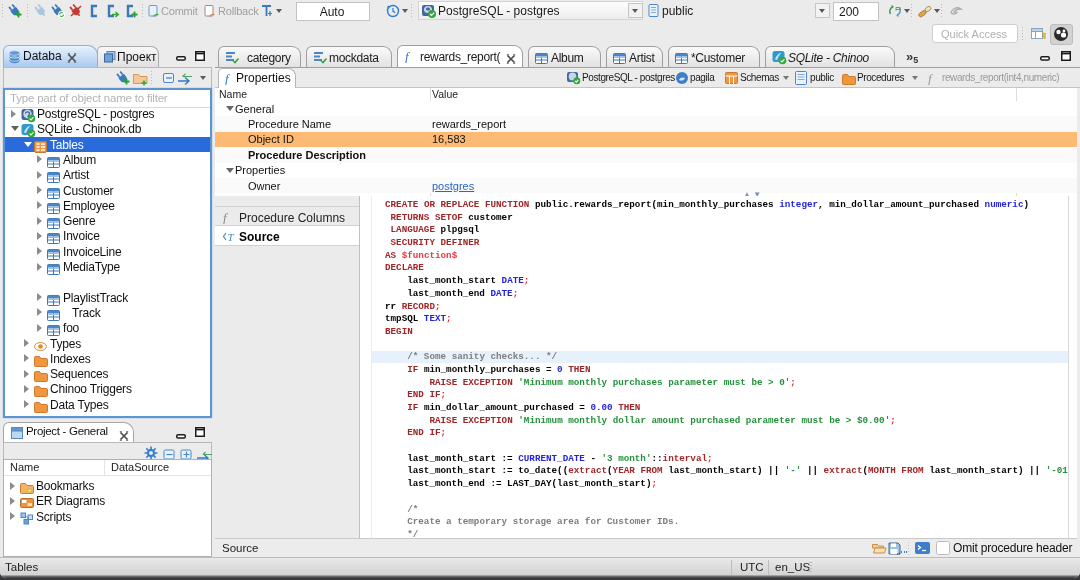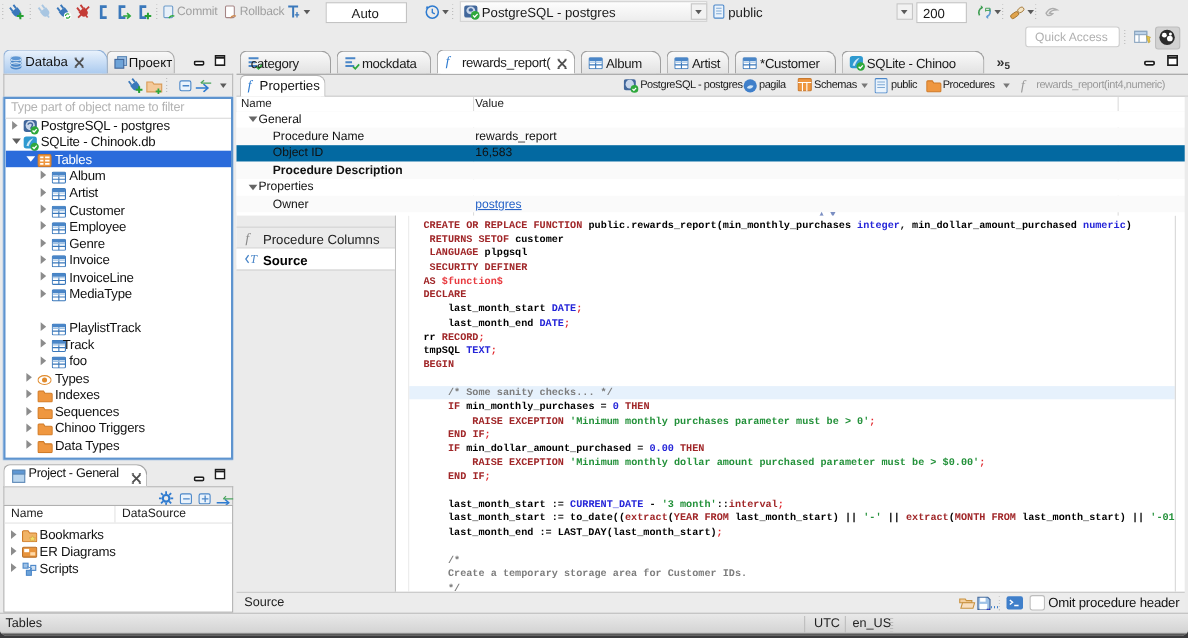--- a/index.html
+++ b/index.html
@@ -329,21 +329,21 @@
             <span class="trlbl" style="position:absolute;left:58px;top:1px;">PlaylistTrack</span>
           </div>
           <div class="treerow" style="top:198.9px;">
             <span class="arrow-r" style="position:absolute;left:32px;top:3.5px;"></span>
             <span style="position:absolute;left:42px;top:2px;"><svg width="13" height="11" viewBox="0 0 13 11">
                 <rect x="0.5" y="0.5" width="12" height="10" rx="1" fill="#fff" stroke="#3a78bb"></rect>
                 <rect x="0.5" y="0.5" width="12" height="3" rx="1" fill="#4a86c8"></rect>
                 <path d="M0.5 7h12M6.5 3.5V10.5" stroke="#3a78bb" stroke-width="1"></path>
                 <path d="M1 4.5h11" stroke="#9ec1e4" stroke-width="1"></path>
               </svg></span>
-            <span class="trlbl" style="position:absolute;left:52px;top:1px;text-align:center;">Track</span>
+            <span class="trlbl" style="position:absolute;left:67px;top:1px;text-align:center;">Track</span>
           </div>
           <div class="treerow" style="top:214.2px;">
             <span class="arrow-r" style="position:absolute;left:32px;top:3.5px;"></span>
             <span style="position:absolute;left:42px;top:2px;"><svg width="13" height="11" viewBox="0 0 13 11">
                 <rect x="0.5" y="0.5" width="12" height="10" rx="1" fill="#fff" stroke="#3a78bb"></rect>
                 <rect x="0.5" y="0.5" width="12" height="3" rx="1" fill="#4a86c8"></rect>
                 <path d="M0.5 7h12M6.5 3.5V10.5" stroke="#3a78bb" stroke-width="1"></path>
                 <path d="M1 4.5h11" stroke="#9ec1e4" stroke-width="1"></path>
               </svg></span>
             <span class="trlbl" style="position:absolute;left:58px;top:1px;">foo</span>
@@ -464,21 +464,21 @@
 </div>
 
 <div class="abs" id="editor" style="left:215px;top:45px;width:865px;height:512px;">
 
   <div id="maintabs">
         <div class="tab" style="left:3px;width:83px;">
           <span style="position:absolute;left:6px;top:3px;"><svg width="15" height="14" viewBox="0 0 15 14">
               <path d="M1 3h9M1 6.5h6M1 10h8" stroke="#4a86c8" stroke-width="1.8"></path>
               <path d="M8 12.5l2 2 3.5-4" stroke="#2fa83c" stroke-width="1.6" fill="none" transform="translate(0,-2)"></path>
             </svg></span>
-          <span class="tablbl" style="left:9px;">category</span>
+          <span class="tablbl" style="left:28px;">category</span>
         </div>
         <div class="tab" style="left:91px;width:86px;">
           <span style="position:absolute;left:6px;top:3px;"><svg width="15" height="14" viewBox="0 0 15 14">
               <path d="M1 3h9M1 6.5h6M1 10h8" stroke="#4a86c8" stroke-width="1.8"></path>
               <path d="M8 12.5l2 2 3.5-4" stroke="#2fa83c" stroke-width="1.6" fill="none" transform="translate(0,-2)"></path>
             </svg></span>
           <span class="tablbl" style="left:22px;">mockdata</span>
         </div>
         <div class="tab active" style="left:182px;width:126px;">
           <span style="position:absolute;left:6px;top:3px;"><svg width="11" height="13" viewBox="0 0 11 13">
@@ -517,21 +517,21 @@
             </svg></span>
           <span class="tablbl" style="left:22px;">*Customer</span>
         </div>
         <div class="tab" style="left:550px;width:130px;">
           <span style="position:absolute;left:6px;top:3px;"><svg width="15" height="15" viewBox="0 0 15 15">
               <rect x="0.5" y="1" width="12" height="11" rx="2.5" fill="#2f9ad0"></rect>
               <path d="M9.5 2.5c-3 1-5.5 3.5-6.5 7l2 .5c1-3.5 3-5.5 4.5-7.5z" fill="#cfe8f6"></path>
               <circle cx="10.5" cy="10.5" r="3.8" fill="#2fa83c"></circle>
               <path d="M8.6 10.6l1.4 1.4 2.4-2.6" stroke="#fff" stroke-width="1.2" fill="none"></path>
             </svg></span>
-          <span class="tablbl" style="left:22px;">SQLite - Chinoo</span>
+          <span class="tablbl" style="left:22px;font-style:italic;">SQLite - Chinoo</span>
         </div>
         <div class="abs" style="left:691px;top:4px;font-size:13px;color:#333;font-weight:bold;">»<span style="font-size:9px;vertical-align:-2px;">5</span></div>
       </div>
   <div class="abs" style="left:825px;top:2px;" id="ic-min3"><svg width="10" height="5" viewBox="0 0 10 5">
           <rect x="0.75" y="0.75" width="8.5" height="3.2" rx="1.2" fill="#fff" stroke="#1d1d1d" stroke-width="1.5"></rect>
         </svg></div>
   <div class="abs" style="left:846px;top:2px;" id="ic-max3"><svg width="10" height="10" viewBox="0 0 10 10">
           <rect x="0.75" y="0.75" width="8.5" height="8.5" fill="#fff" stroke="#1d1d1d" stroke-width="1.5"></rect>
           <rect x="1" y="1.8" width="8" height="1.6" fill="#1d1d1d"></rect>
         </svg></div>
@@ -586,21 +586,21 @@
     <div class="abs" style="left:801px;top:0;width:1px;height:148px;background:#dcdcdc;"></div>
     <div id="grid">
           <div class="gridrow" style="top:13.0px;background:#fff;">
             <span class="arrow-d" style="position:absolute;left:11px;top:5px;border-top-color:#666;"></span>
             <span style="position:absolute;left:20px;top:1.5px;">General</span>
           </div>
           <div class="gridrow" style="top:28.4px;background:#fafafa;">
             <span style="position:absolute;left:33px;top:1.5px;">Procedure Name</span>
             <span style="position:absolute;left:217px;top:1.5px;">rewards_report</span>
           </div>
-          <div class="gridrow" style="top:43.8px;background:#0369a1;">
+          <div class="gridrow" style="top:43.8px;background:#fdba74;">
             <span style="position:absolute;left:33px;top:1.5px;">Object ID</span>
             <span style="position:absolute;left:217px;top:1.5px;">16,583</span>
           </div>
           <div class="gridrow" style="top:59.2px;background:#fafafa;">
             <span style="position:absolute;left:33px;top:1.5px;font-weight:bold;">Procedure Description</span>
           </div>
           <div class="gridrow" style="top:74.6px;background:#fff;">
             <span class="arrow-d" style="position:absolute;left:11px;top:5px;border-top-color:#666;"></span>
             <span style="position:absolute;left:20px;top:1.5px;">Properties</span>
           </div>

